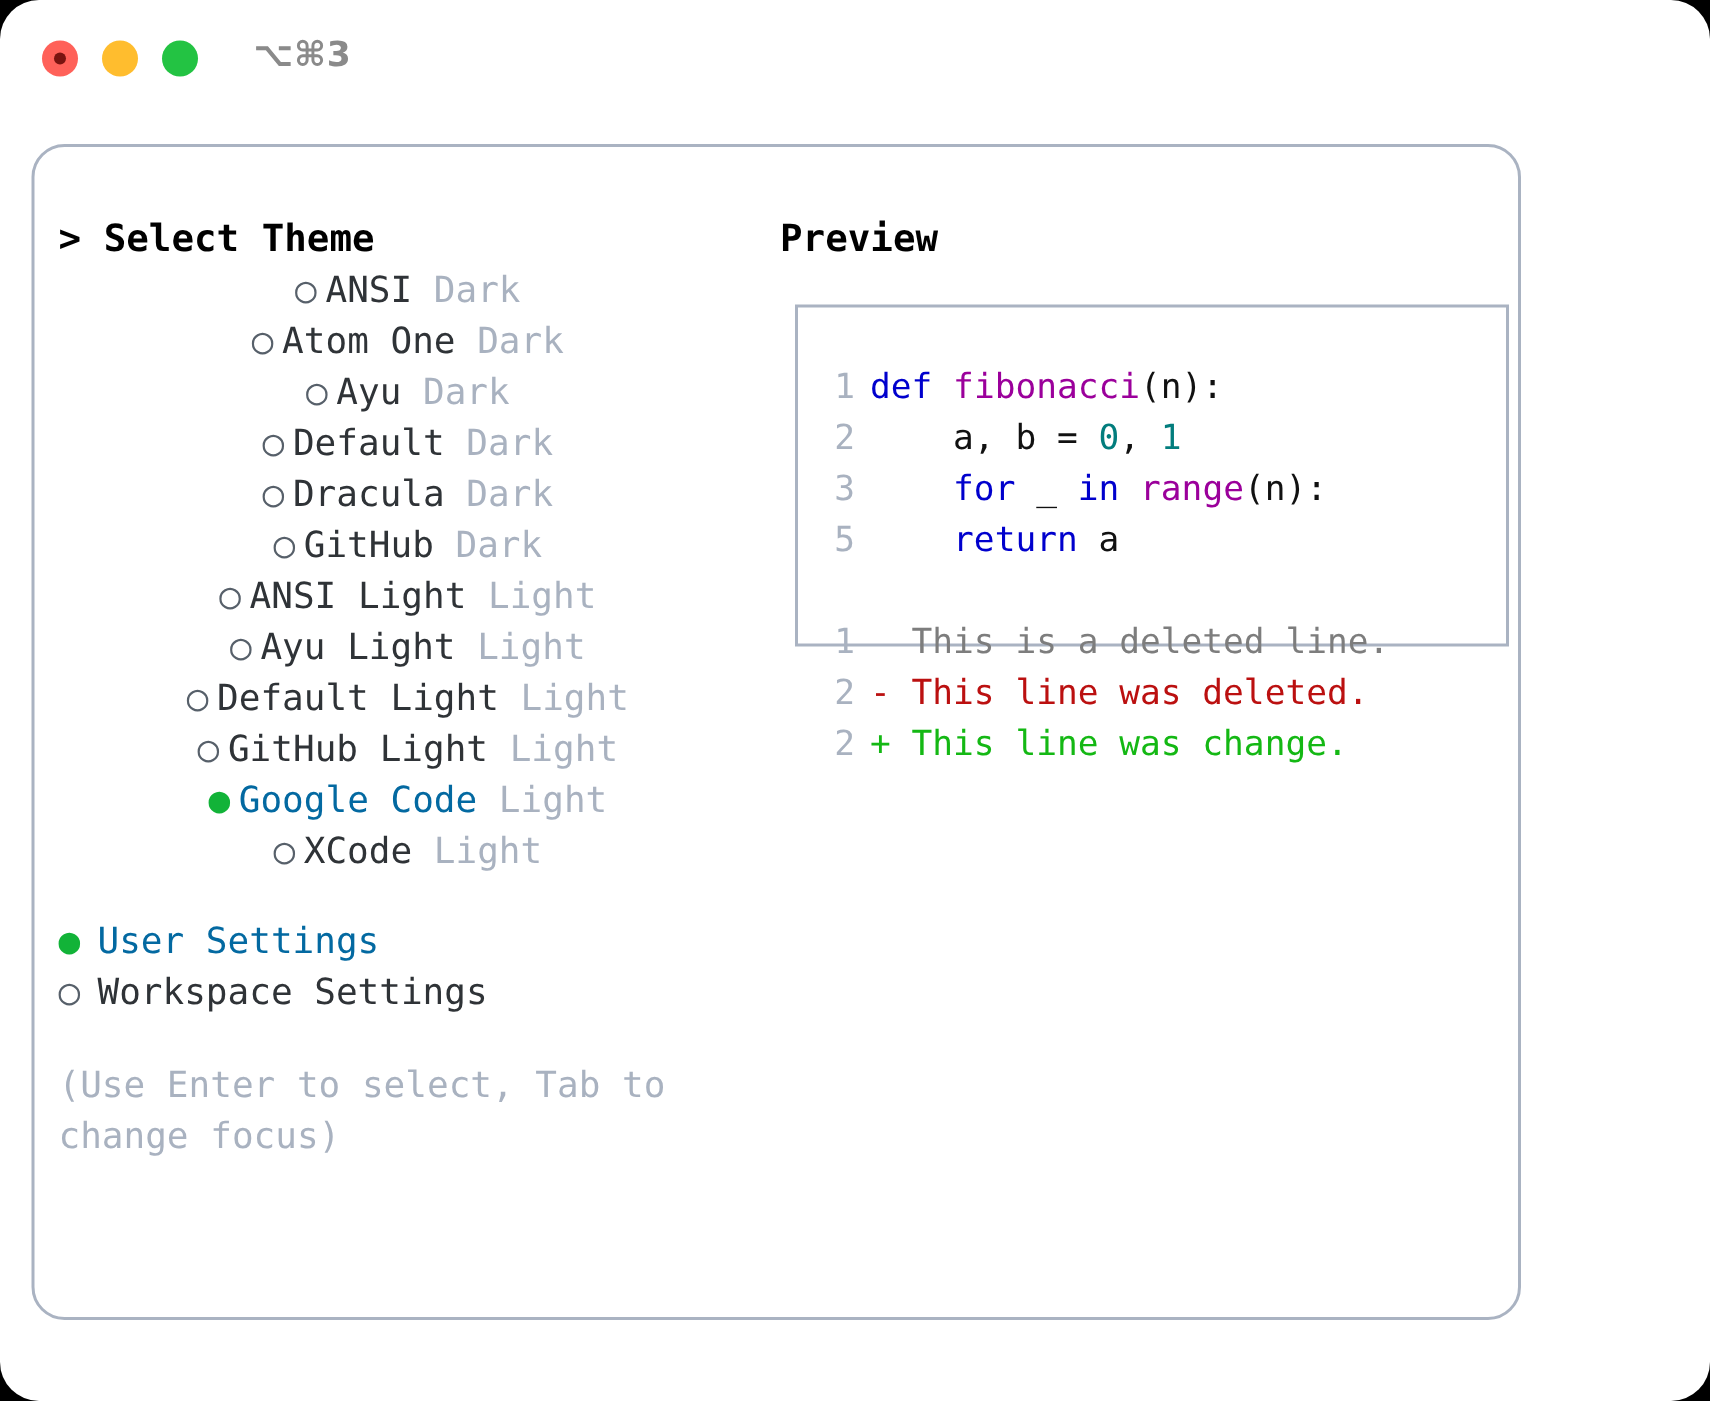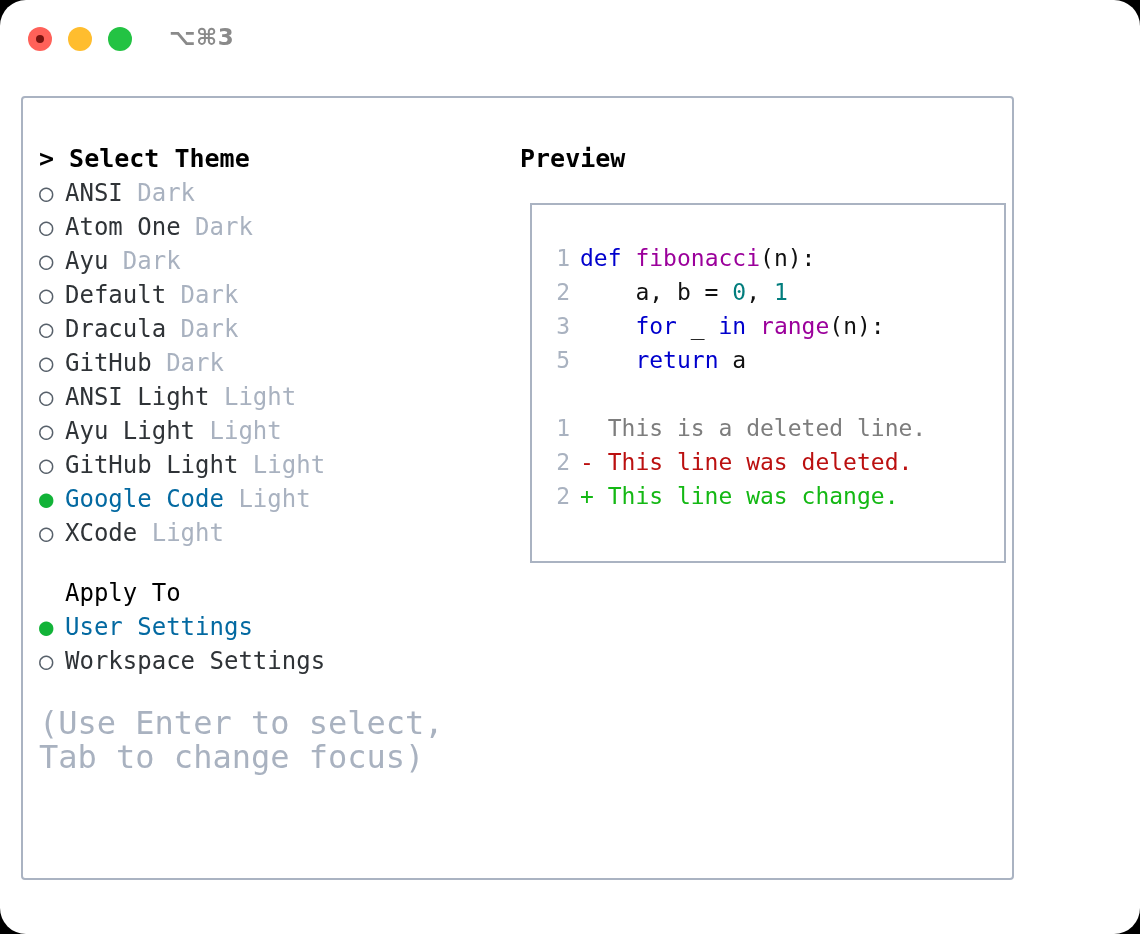--- a/index.html
+++ b/index.html
@@ -62,39 +62,39 @@
   }
 
   
   #content-panel {
     position: absolute;
     left: 21px;
     top: 96px;
     width: 993px;
     height: 784px;
     border: 2px solid #aab3c2;
-    border-radius: 4px;
+    border-radius: 22px;
     background: #ffffff;
   }
 
   
   #theme-column {
     position: absolute;
     left: 16px;
     top: 44px;
     width: 460px;
   }
   .panel-heading {
     font-size: 25px;
     font-weight: bold;
     color: #000000;
     line-height: 34px;
     white-space: pre;
   }
-  #theme-list { margin-top: 0px; }
+  #theme-list { margin-top: 0px; text-align: center; }
   .option-row {
     height: 34px;
     line-height: 34px;
     font-size: 24px;
     white-space: pre;
     color: #2f3337;
   }
   .marker {
     display: inline-block;
     width: 26px;
@@ -109,40 +109,40 @@
   #apply-heading {
     height: 34px;
     line-height: 34px;
     font-size: 24px;
     color: #000000;
     padding-left: 26px;
     white-space: pre;
   }
   #hint-text {
     margin-top: 28px;
-    font-size: 32px;
+    font-size: 24px;
     line-height: 34px;
     color: #a9b2c0;
     width: 408px;
   }
 
   
   #preview-column {
     position: absolute;
     left: 479px;
     top: 44px;
     width: 500px;
     margin-left: 18px;
   }
   #preview-box {
     position: absolute;
     left: 10px;
     top: 61px;
     width: 476px;
-    height: 360px;
+    height: 228px;
     border: 2px solid #aab3c2;
     background: #ffffff;
   }
   #code-area {
     position: absolute;
     left: 14px;
     top: 36px;
     right: 6px;
   }
   .code-line {
@@ -186,27 +186,27 @@
       <div class="panel-heading">&gt; Select Theme</div>
       <div id="theme-list">
           <div class="option-row"><span class="marker">○</span><span class="option-label">ANSI</span> <span class="option-meta">Dark</span></div>
           <div class="option-row"><span class="marker">○</span><span class="option-label">Atom One</span> <span class="option-meta">Dark</span></div>
           <div class="option-row"><span class="marker">○</span><span class="option-label">Ayu</span> <span class="option-meta">Dark</span></div>
           <div class="option-row"><span class="marker">○</span><span class="option-label">Default</span> <span class="option-meta">Dark</span></div>
           <div class="option-row"><span class="marker">○</span><span class="option-label">Dracula</span> <span class="option-meta">Dark</span></div>
           <div class="option-row"><span class="marker">○</span><span class="option-label">GitHub</span> <span class="option-meta">Dark</span></div>
           <div class="option-row"><span class="marker">○</span><span class="option-label">ANSI Light</span> <span class="option-meta">Light</span></div>
           <div class="option-row"><span class="marker">○</span><span class="option-label">Ayu Light</span> <span class="option-meta">Light</span></div>
+          <div class="option-row"><span class="marker">○</span><span class="option-label">Default Light</span> <span class="option-meta">Light</span></div>
           <div class="option-row"><span class="marker">○</span><span class="option-label">GitHub Light</span> <span class="option-meta">Light</span></div>
           <div class="option-row selected"><span class="marker">●</span><span class="option-label">Google Code</span> <span class="option-meta">Light</span></div>
           <div class="option-row"><span class="marker">○</span><span class="option-label">XCode</span> <span class="option-meta">Light</span></div>
         </div>
 
       <div id="apply-section">
-        <div id="apply-heading">Apply To</div>
         <div id="apply-list">
             <div class="option-row selected"><span class="marker">●</span><span class="option-label">User Settings</span></div>
             <div class="option-row"><span class="marker">○</span><span class="option-label">Workspace Settings</span></div>
           </div>
       </div>
 
       <div id="hint-text">(Use Enter to select, Tab to change focus)</div>
     </div>
 
     <div id="preview-column">

